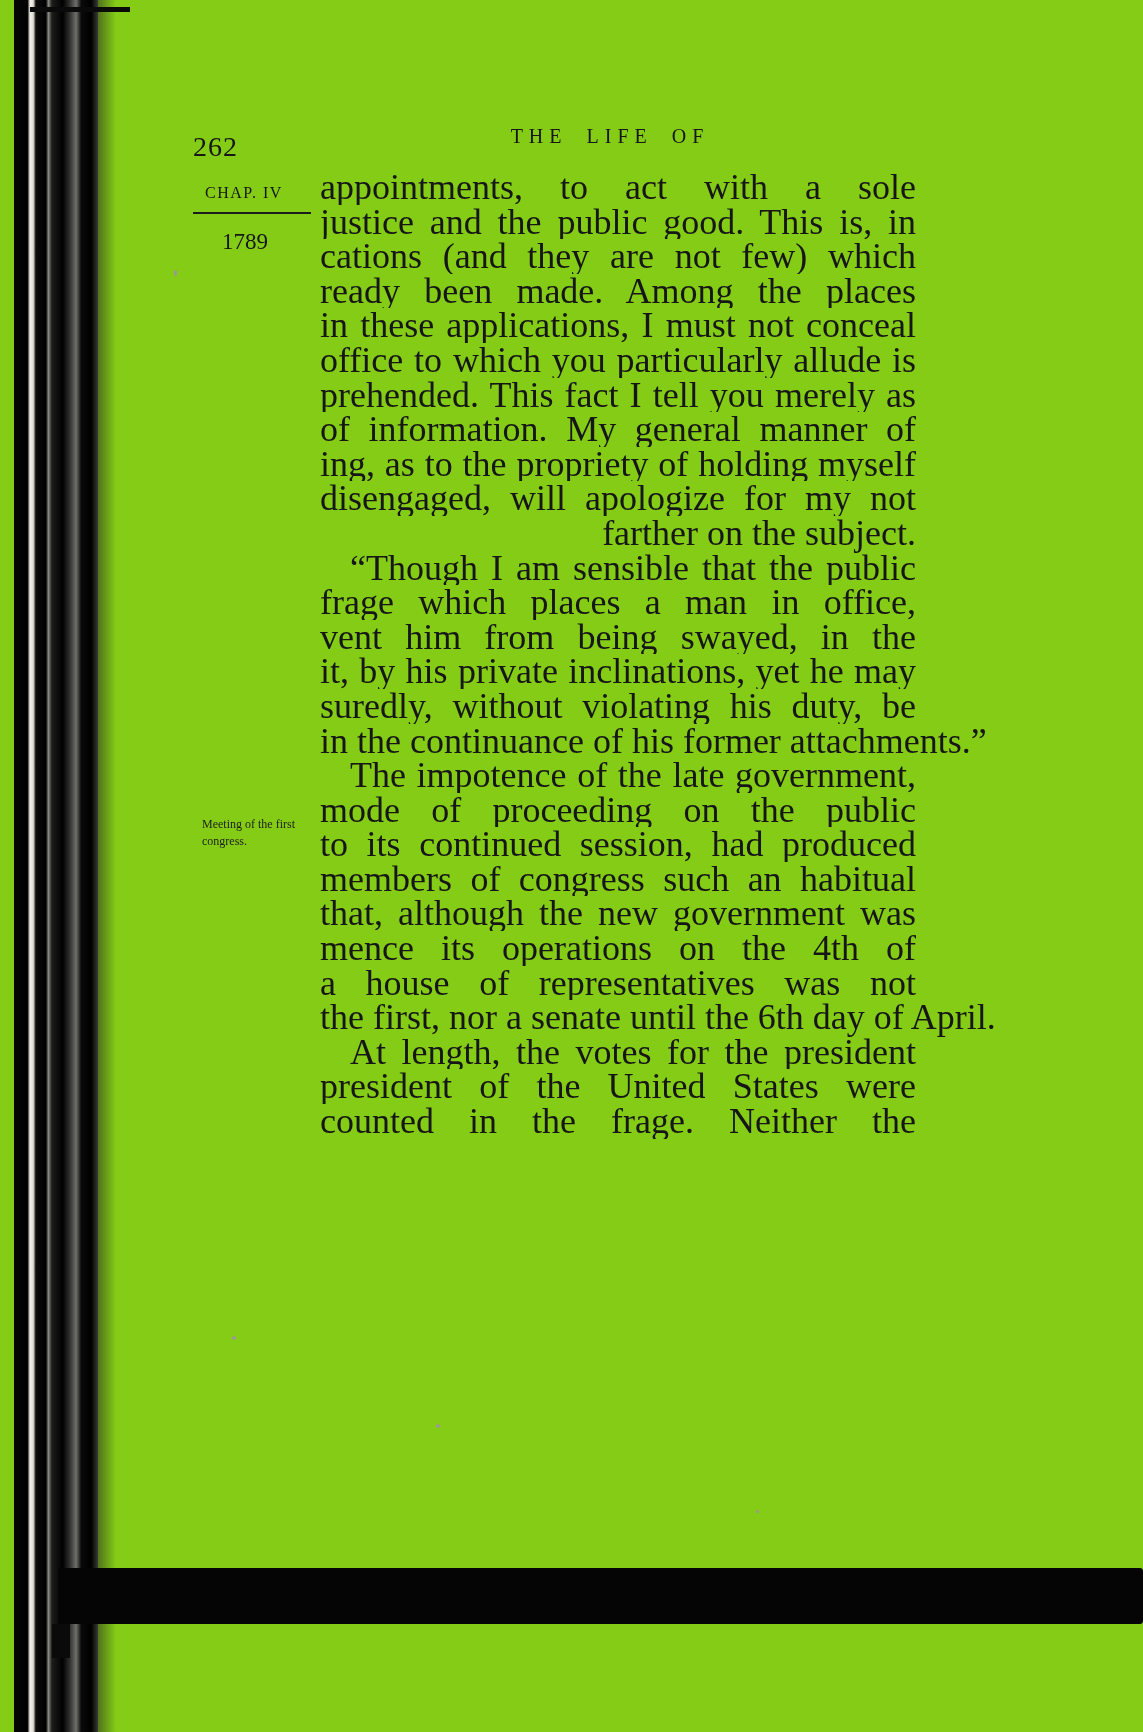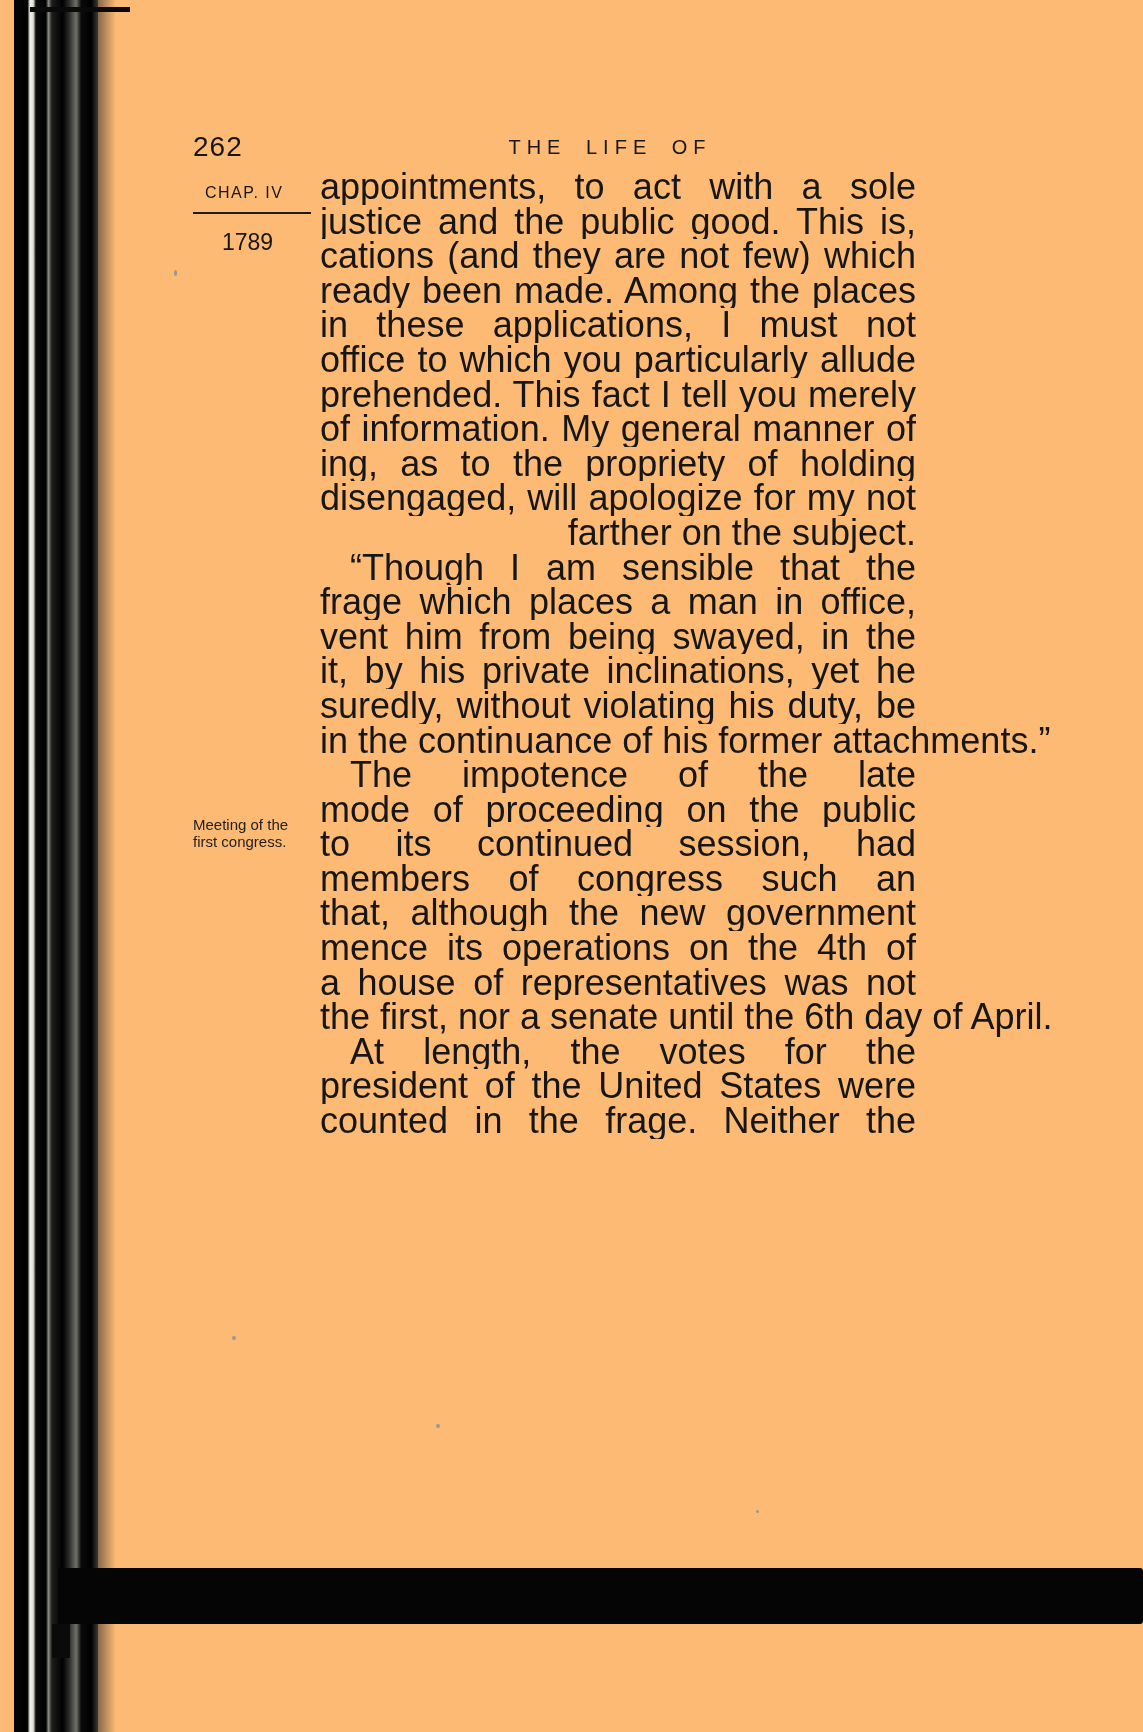--- a/index.html
+++ b/index.html
@@ -4,23 +4,23 @@
 <style>
   html, body {
     margin: 0;
     padding: 0;
     background: #ffffff;
   }
   .scan {
     position: relative;
     width: 1143px;
     height: 1732px;
-    background: #fdba74;
+    background: #84cc16;
     overflow: hidden;
-    font-family: Liberation Sans, sans-serif;
+    font-family: Liberation Serif, serif;
     color: #161616;
   }
 
   
   .binding {
     position: absolute;
     left: 14px;
     top: 0;
     width: 84px;
     height: 1732px;
@@ -76,21 +76,21 @@
   .page-number {
     position: absolute;
     left: 193px;
     top: 131px;
     font-size: 28px;
     letter-spacing: 1px;
   }
   .running-header {
     position: absolute;
     left: 440px;
-    top: 136px;
+    top: 125px;
     width: 340px;
     text-align: center;
     font-size: 20px;
     letter-spacing: 6px;
     word-spacing: 8px;
   }
 
   .chapter-label {
     position: absolute;
     left: 205px;
@@ -108,24 +108,24 @@
     background: #1c1c1c;
   }
   .year-label {
     position: absolute;
     left: 222px;
     top: 229px;
     font-size: 23px;
   }
   .sidenote {
     position: absolute;
-    left: 193px;
+    left: 202px;
     top: 816px;
     width: 108px;
-    font-size: 15px;
+    font-size: 12px;
     line-height: 17px;
     color: #1e1e1e;
   }
 
   .body-text {
     position: absolute;
     left: 320px;
     top: 170px;
     width: 596px;
     font-size: 36px;

